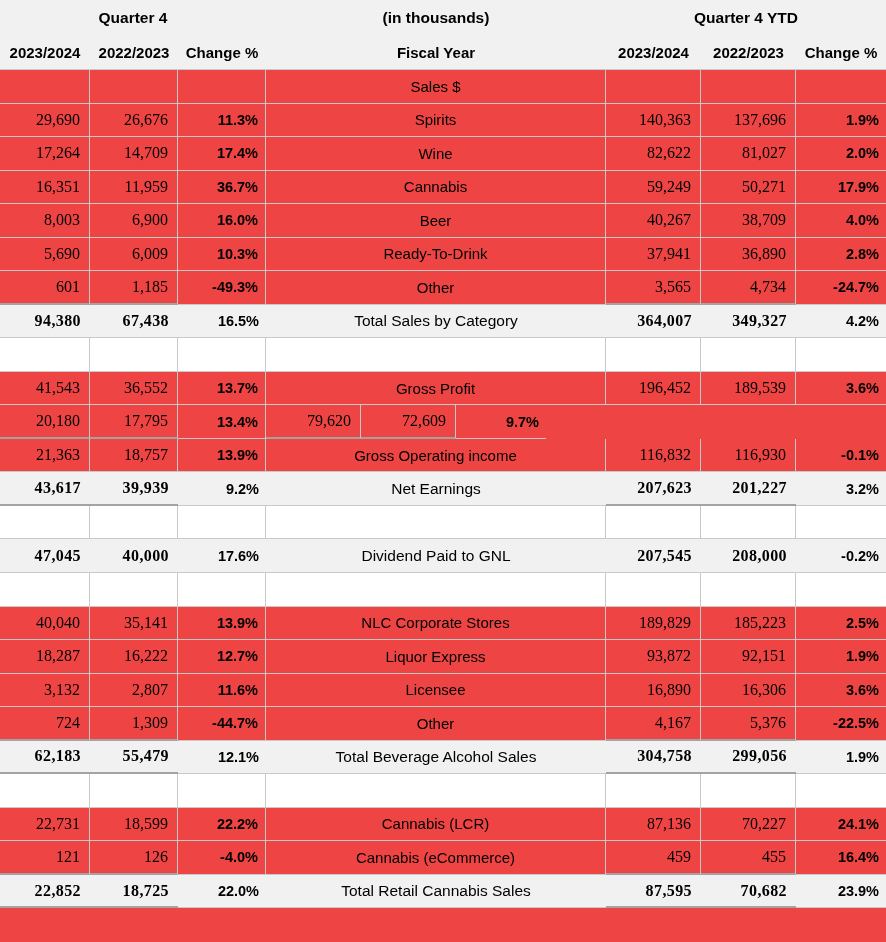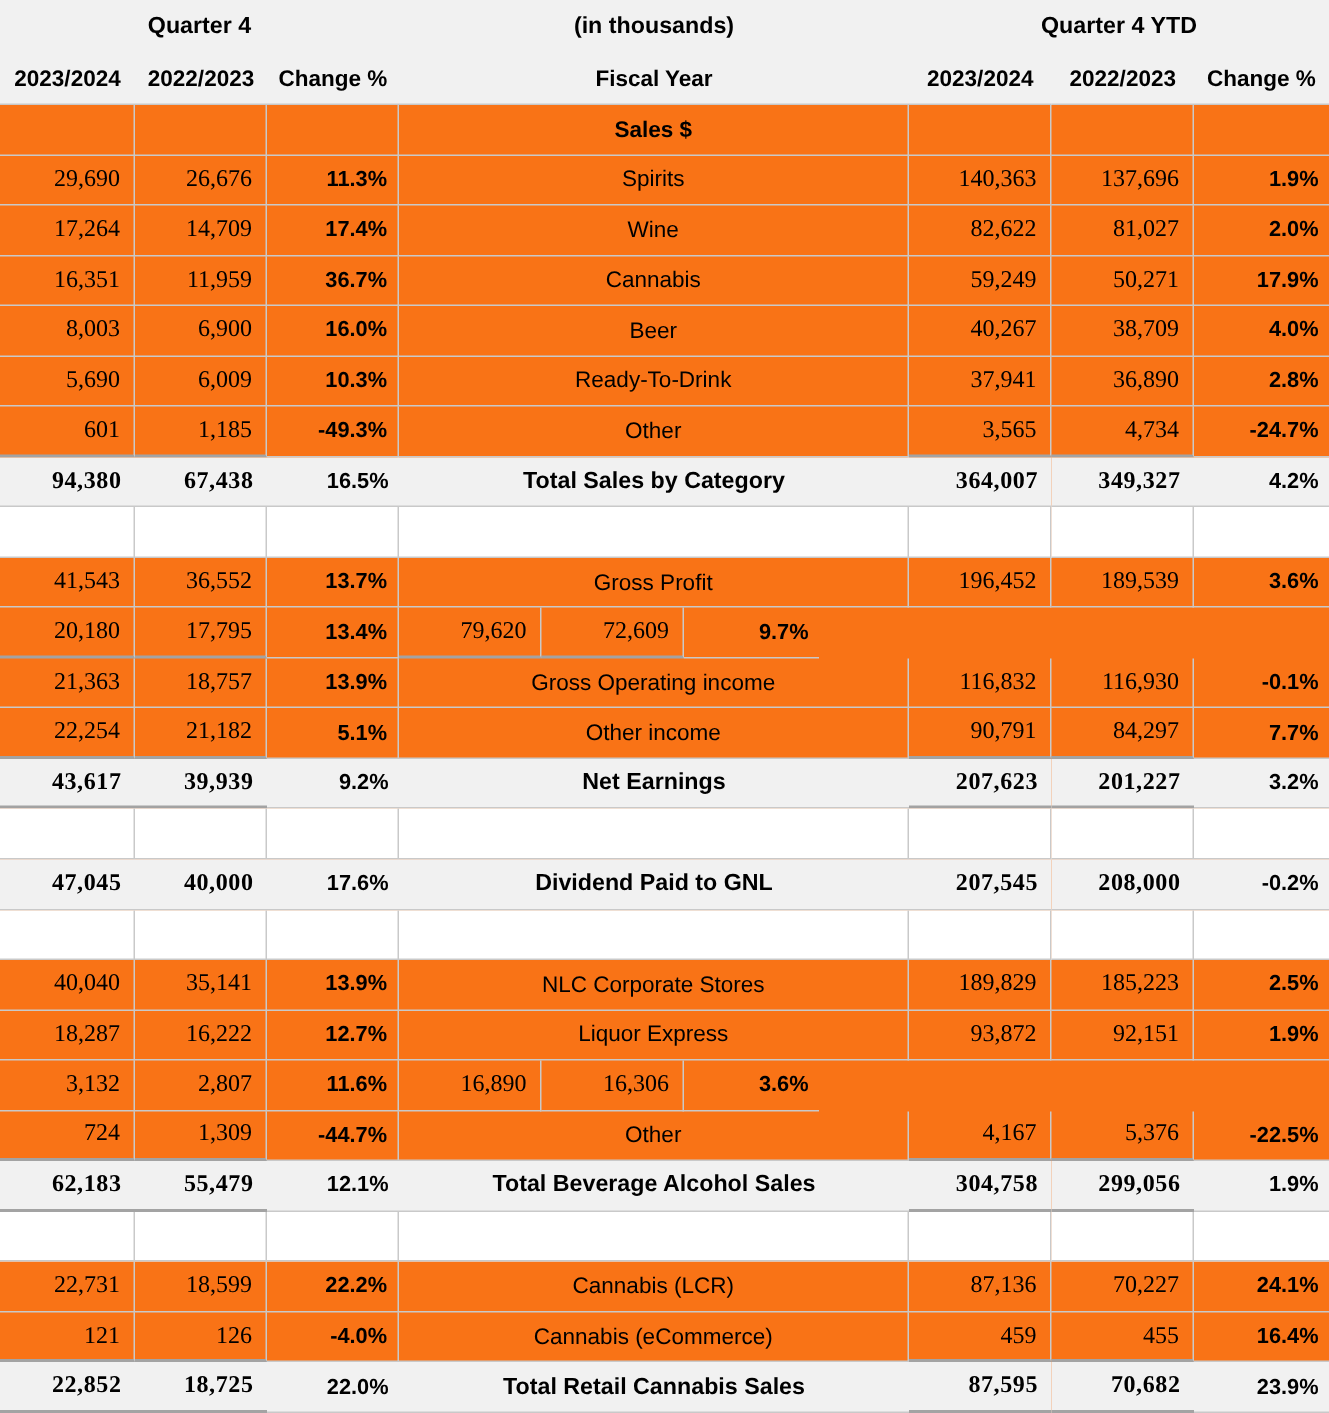--- a/index.html
+++ b/index.html
@@ -3,21 +3,21 @@
 <meta charset="utf-8">
 <style>
   :root{
     --grid:#c9c9c9;
     --bg-shade:#f1f1f1;
     --ink:#000;
   }
   html,body{margin:0;padding:0;background:#fff;}
   .table{
     width:886px;height:942px;
-    background:#f97316;color:var(--ink);
+    background:#ef4444;color:var(--ink);
     font-family:"Liberation Sans",sans-serif;
     overflow:hidden;
   }
   .row{display:flex;width:886px;}
   .cell{
     box-sizing:border-box;
     display:flex;align-items:center;
     overflow:hidden;white-space:nowrap;
   }
   
@@ -40,26 +40,26 @@
     justify-content:flex-end;padding-right:9px;
     font-family:"Liberation Serif",serif;font-size:16px;font-weight:400;
   }
   .pct{
     justify-content:flex-end;padding-right:7px;
     font-family:"Liberation Sans",sans-serif;font-size:14.5px;font-weight:700;
   }
   .label{justify-content:center;font-size:15px;font-weight:400;}
 
   
-  .section .label{font-weight:700;}
+  .section .label{font-weight:400;}
 
   
   .total .cell{background:var(--bg-shade);border-right:none;}
   .total .num{font-weight:700;letter-spacing:.4px;}
-  .total .label{font-weight:700;font-size:15.5px;}
+  .total .label{font-weight:400;font-size:15.5px;}
 
   
   .blank .cell{background:#fff;}
 
   
   .b .cell.bb{border-bottom:2px solid #a3a3a3;}
 </style>
 </head>
 <body>
 
@@ -182,29 +182,20 @@
       </div>
       <div class="row b data">
         <div class="cell c0 num">21,363</div>
         <div class="cell c1 num">18,757</div>
         <div class="cell c2 pct">13.9%</div>
         <div class="cell c3 label">Gross Operating income</div>
         <div class="cell c4 num">116,832</div>
         <div class="cell c5 num">116,930</div>
         <div class="cell c6 pct">-0.1%</div>
       </div>
-      <div class="row b data">
-        <div class="cell c0 num bb">22,254</div>
-        <div class="cell c1 num bb">21,182</div>
-        <div class="cell c2 pct">5.1%</div>
-        <div class="cell c3 label">Other income</div>
-        <div class="cell c4 num bb">90,791</div>
-        <div class="cell c5 num bb">84,297</div>
-        <div class="cell c6 pct">7.7%</div>
-      </div>
       <div class="row b total">
         <div class="cell c0 num bb">43,617</div>
         <div class="cell c1 num bb">39,939</div>
         <div class="cell c2 pct">9.2%</div>
         <div class="cell c3 label">Net Earnings</div>
         <div class="cell c4 num bb">207,623</div>
         <div class="cell c5 num bb">201,227</div>
         <div class="cell c6 pct">3.2%</div>
       </div>
       <div class="row b blank">
@@ -249,20 +240,21 @@
         <div class="cell c2 pct">12.7%</div>
         <div class="cell c3 label">Liquor Express</div>
         <div class="cell c4 num">93,872</div>
         <div class="cell c5 num">92,151</div>
         <div class="cell c6 pct">1.9%</div>
       </div>
       <div class="row b data">
         <div class="cell c0 num">3,132</div>
         <div class="cell c1 num">2,807</div>
         <div class="cell c2 pct">11.6%</div>
+        <div class="cell c3 label">Licensee</div>
         <div class="cell c4 num">16,890</div>
         <div class="cell c5 num">16,306</div>
         <div class="cell c6 pct">3.6%</div>
       </div>
       <div class="row b data">
         <div class="cell c0 num bb">724</div>
         <div class="cell c1 num bb">1,309</div>
         <div class="cell c2 pct">-44.7%</div>
         <div class="cell c3 label">Other</div>
         <div class="cell c4 num bb">4,167</div>

